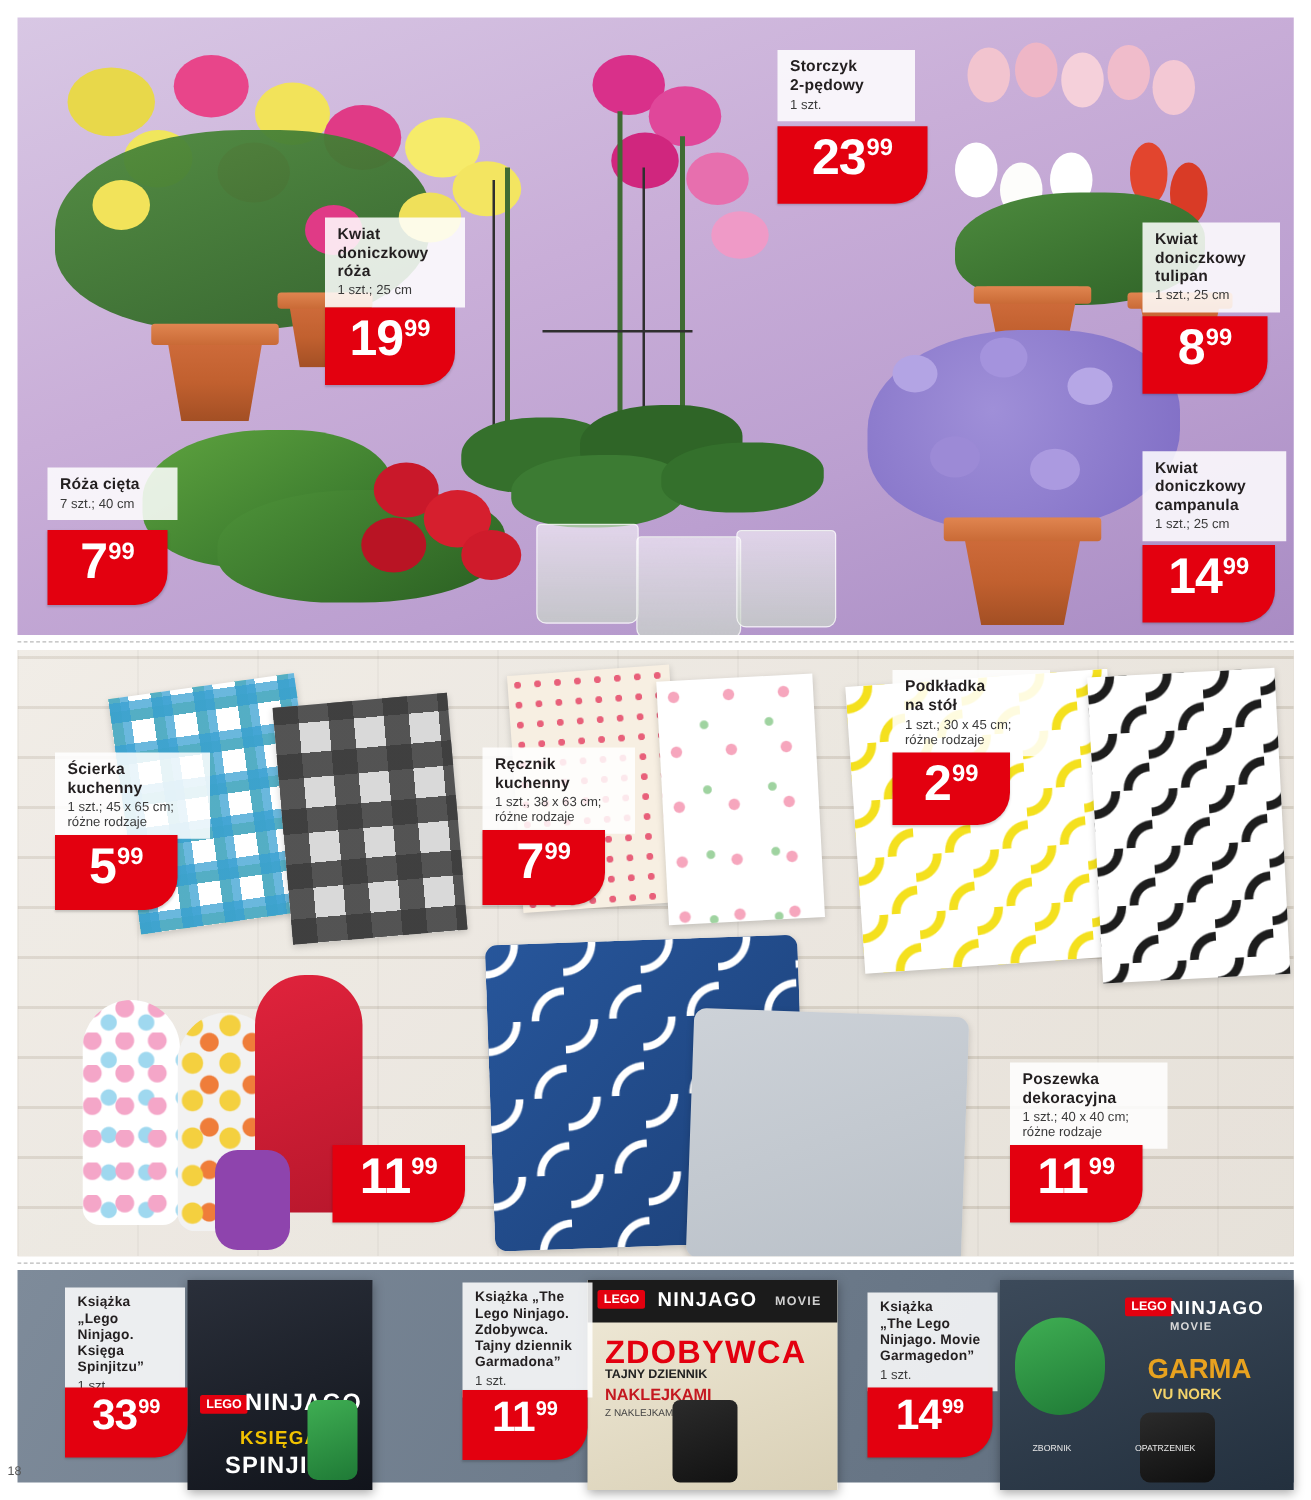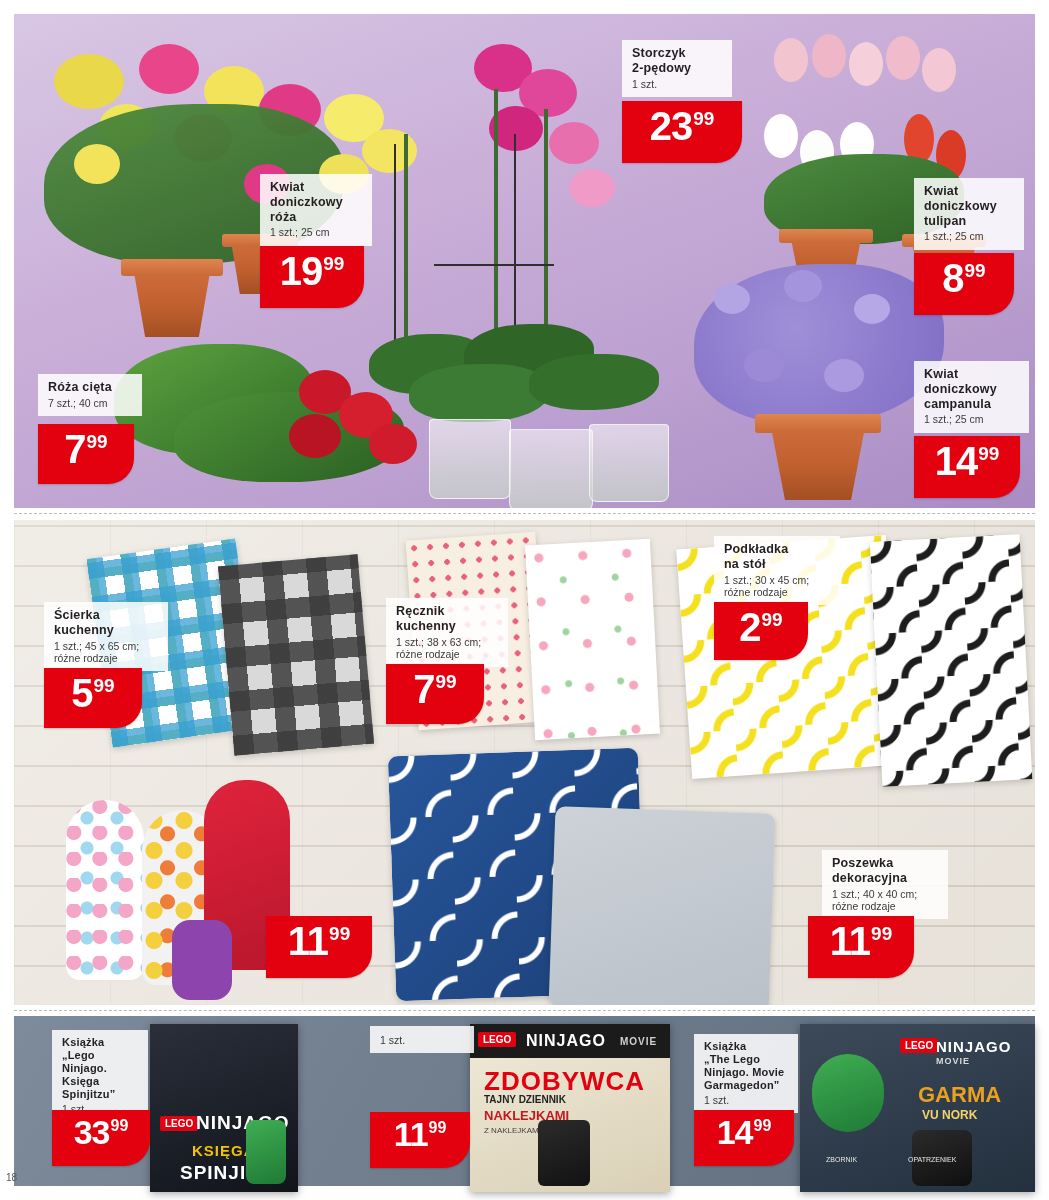--- a/index.html
+++ b/index.html
@@ -373,21 +373,21 @@
     <div class="price" style="left:700px;top:82px;width:94px;height:58px;">
       <span class="int">2</span>
       <span class="dec">99</span>
     </div>
 
     <div class="price" style="left:252px;top:396px;width:106px;height:62px;">
       <span class="int">11</span>
       <span class="dec">99</span>
     </div>
 
-    <div class="label" style="left:794px;top:330px;width:126px;margin-left:14px;">
+    <div class="label" style="left:794px;top:330px;width:126px;">
       <div class="l-title"><span>Poszewka</span><br>
         <span>dekoracyjna</span></div>
       <div class="l-sub"><span>1 szt.; 40 x 40 cm;</span><br>
         <span>różne rodzaje</span></div>
     </div>
     <div class="price" style="left:794px;top:396px;width:106px;height:62px;">
       <span class="int">11</span>
       <span class="dec">99</span>
     </div>
   </div>
@@ -434,20 +434,27 @@
       <span>Spinjitzu”</span>
     </div>
     <div class="l-sub">1 szt.</div>
   </div>
   <div class="price small" style="left:52px;top:1110px;width:98px;height:56px;">
     <span class="int">33</span>
     <span class="dec">99</span>
   </div>
 
   <div class="label" style="left:370px;top:1026px;width:104px;">
+    <div class="l-title" style="font-size:11px;">
+      <span>Książka „The</span><br>
+      <span>Lego Ninjago.</span><br>
+      <span>Zdobywca.</span><br>
+      <span>Tajny dziennik</span><br>
+      <span>Garmadona”</span>
+    </div>
     <div class="l-sub">1 szt.</div>
   </div>
   <div class="price small" style="left:370px;top:1112px;width:100px;height:56px;">
     <span class="int">11</span>
     <span class="dec">99</span>
   </div>
 
   <div class="label" style="left:694px;top:1034px;width:104px;">
     <div class="l-title" style="font-size:11px;">
       <span>Książka</span><br>

